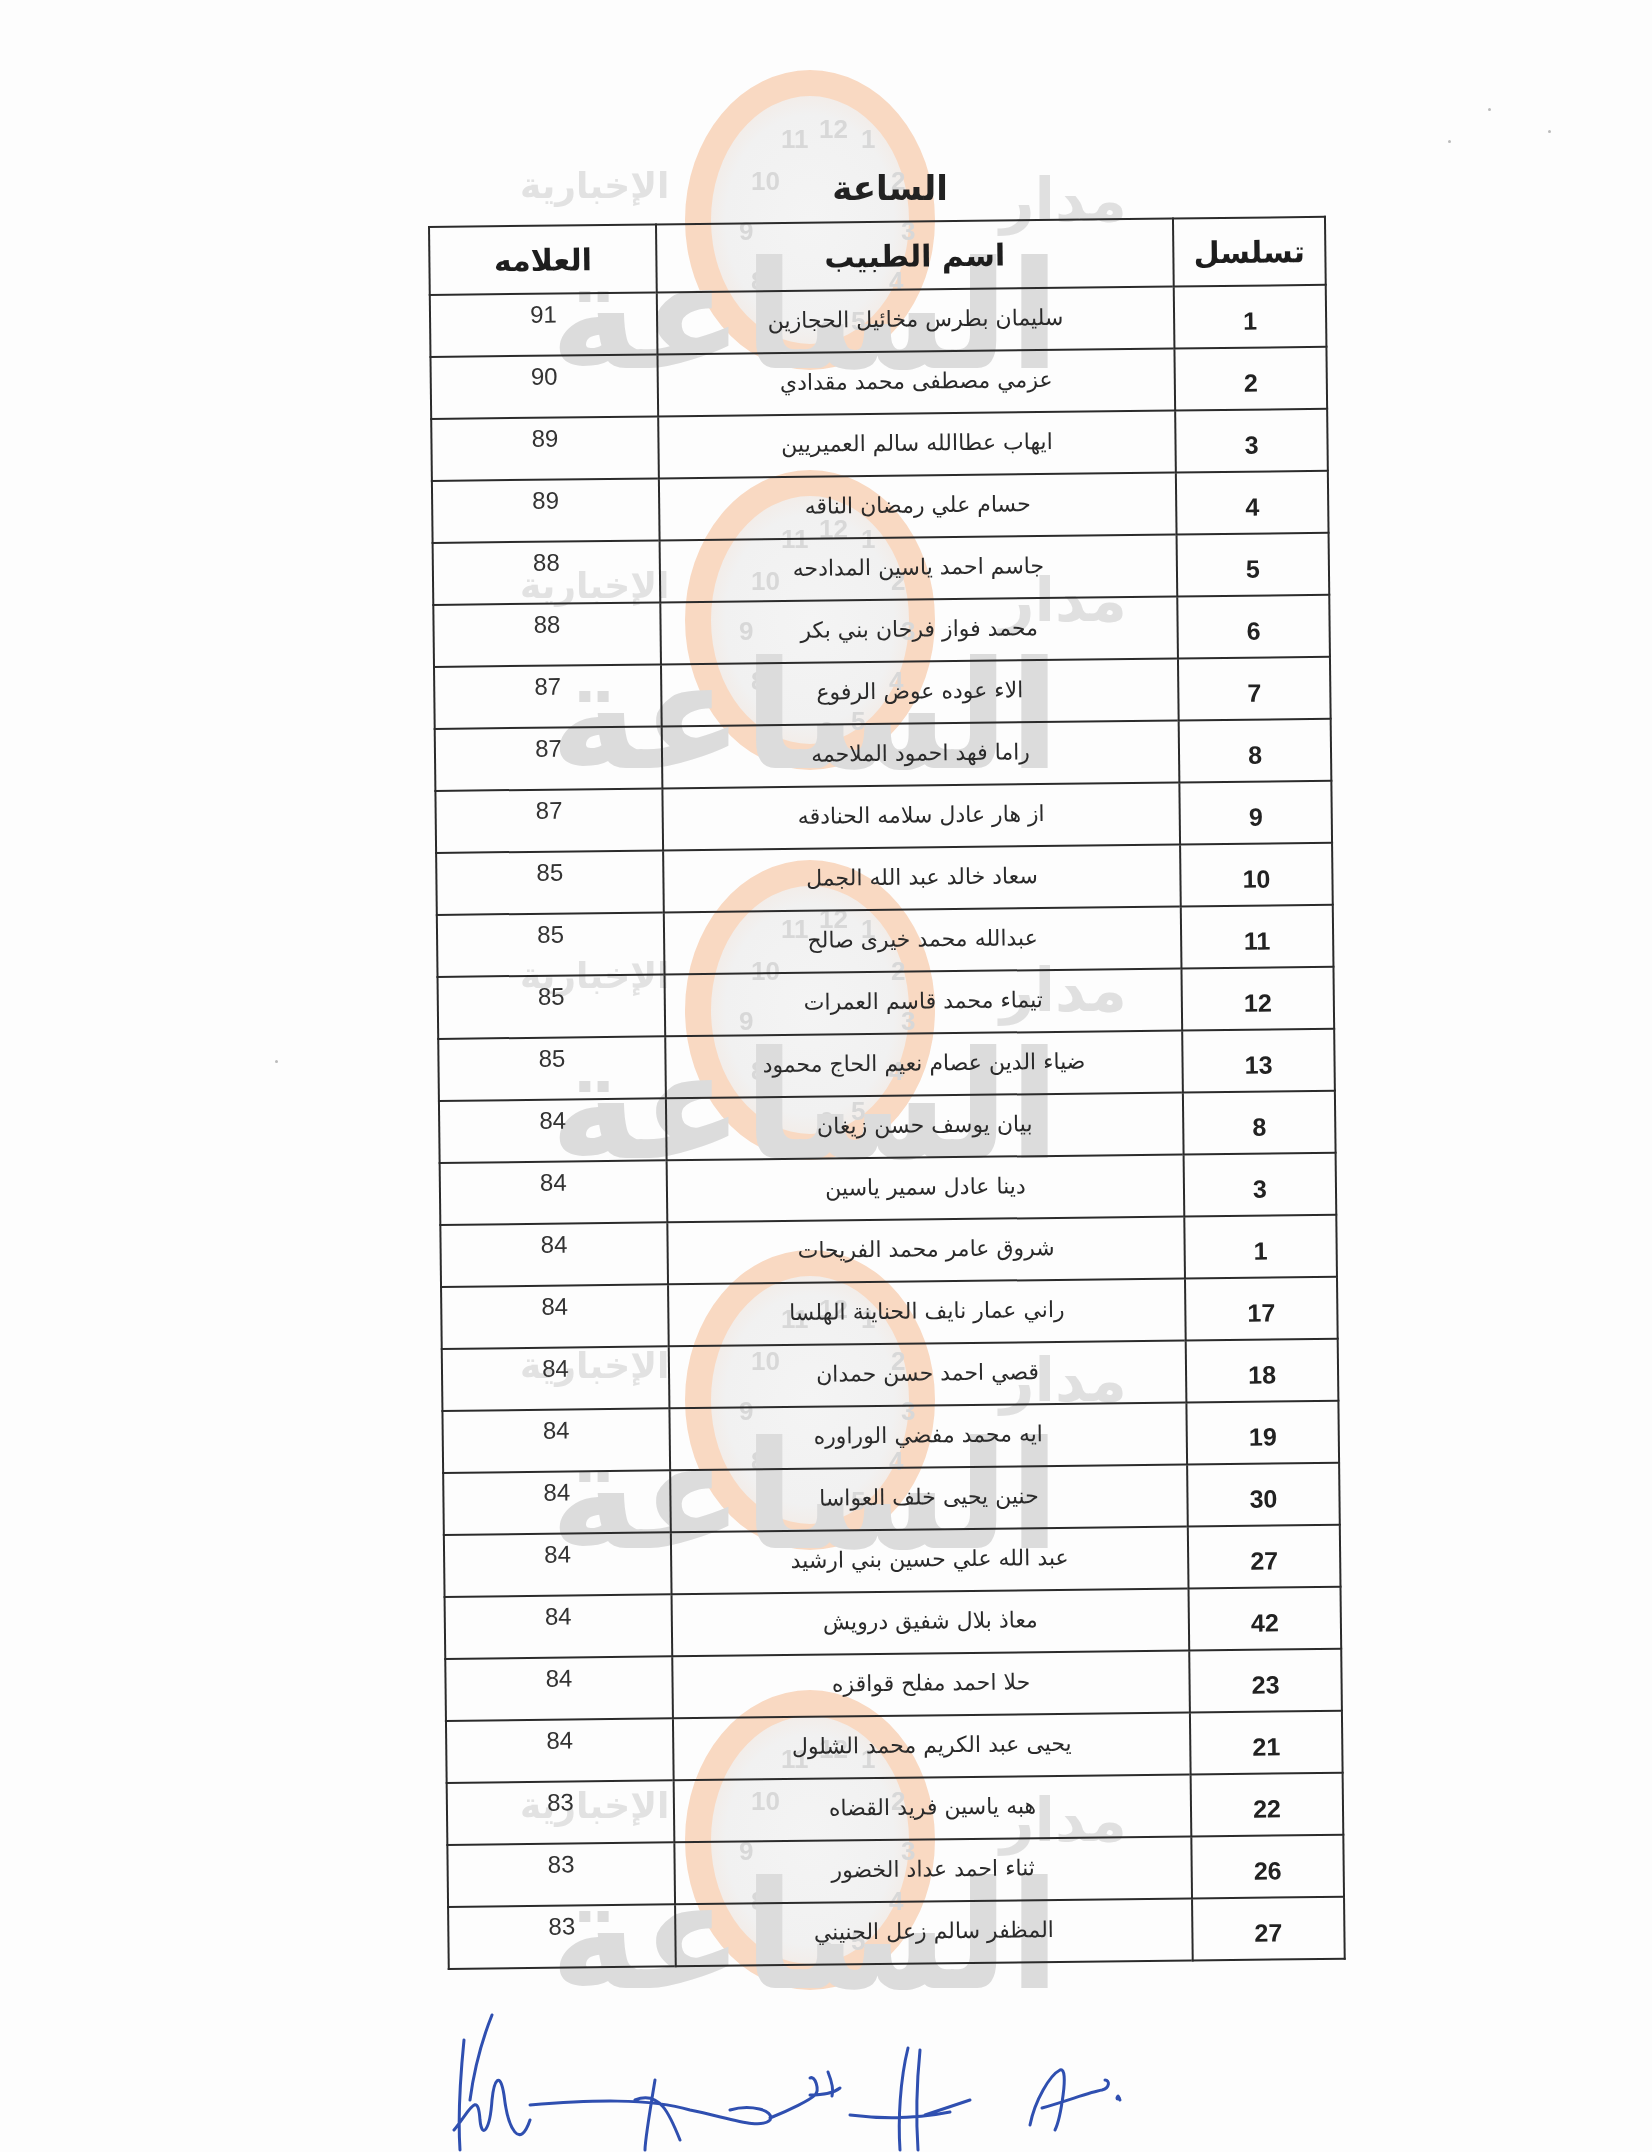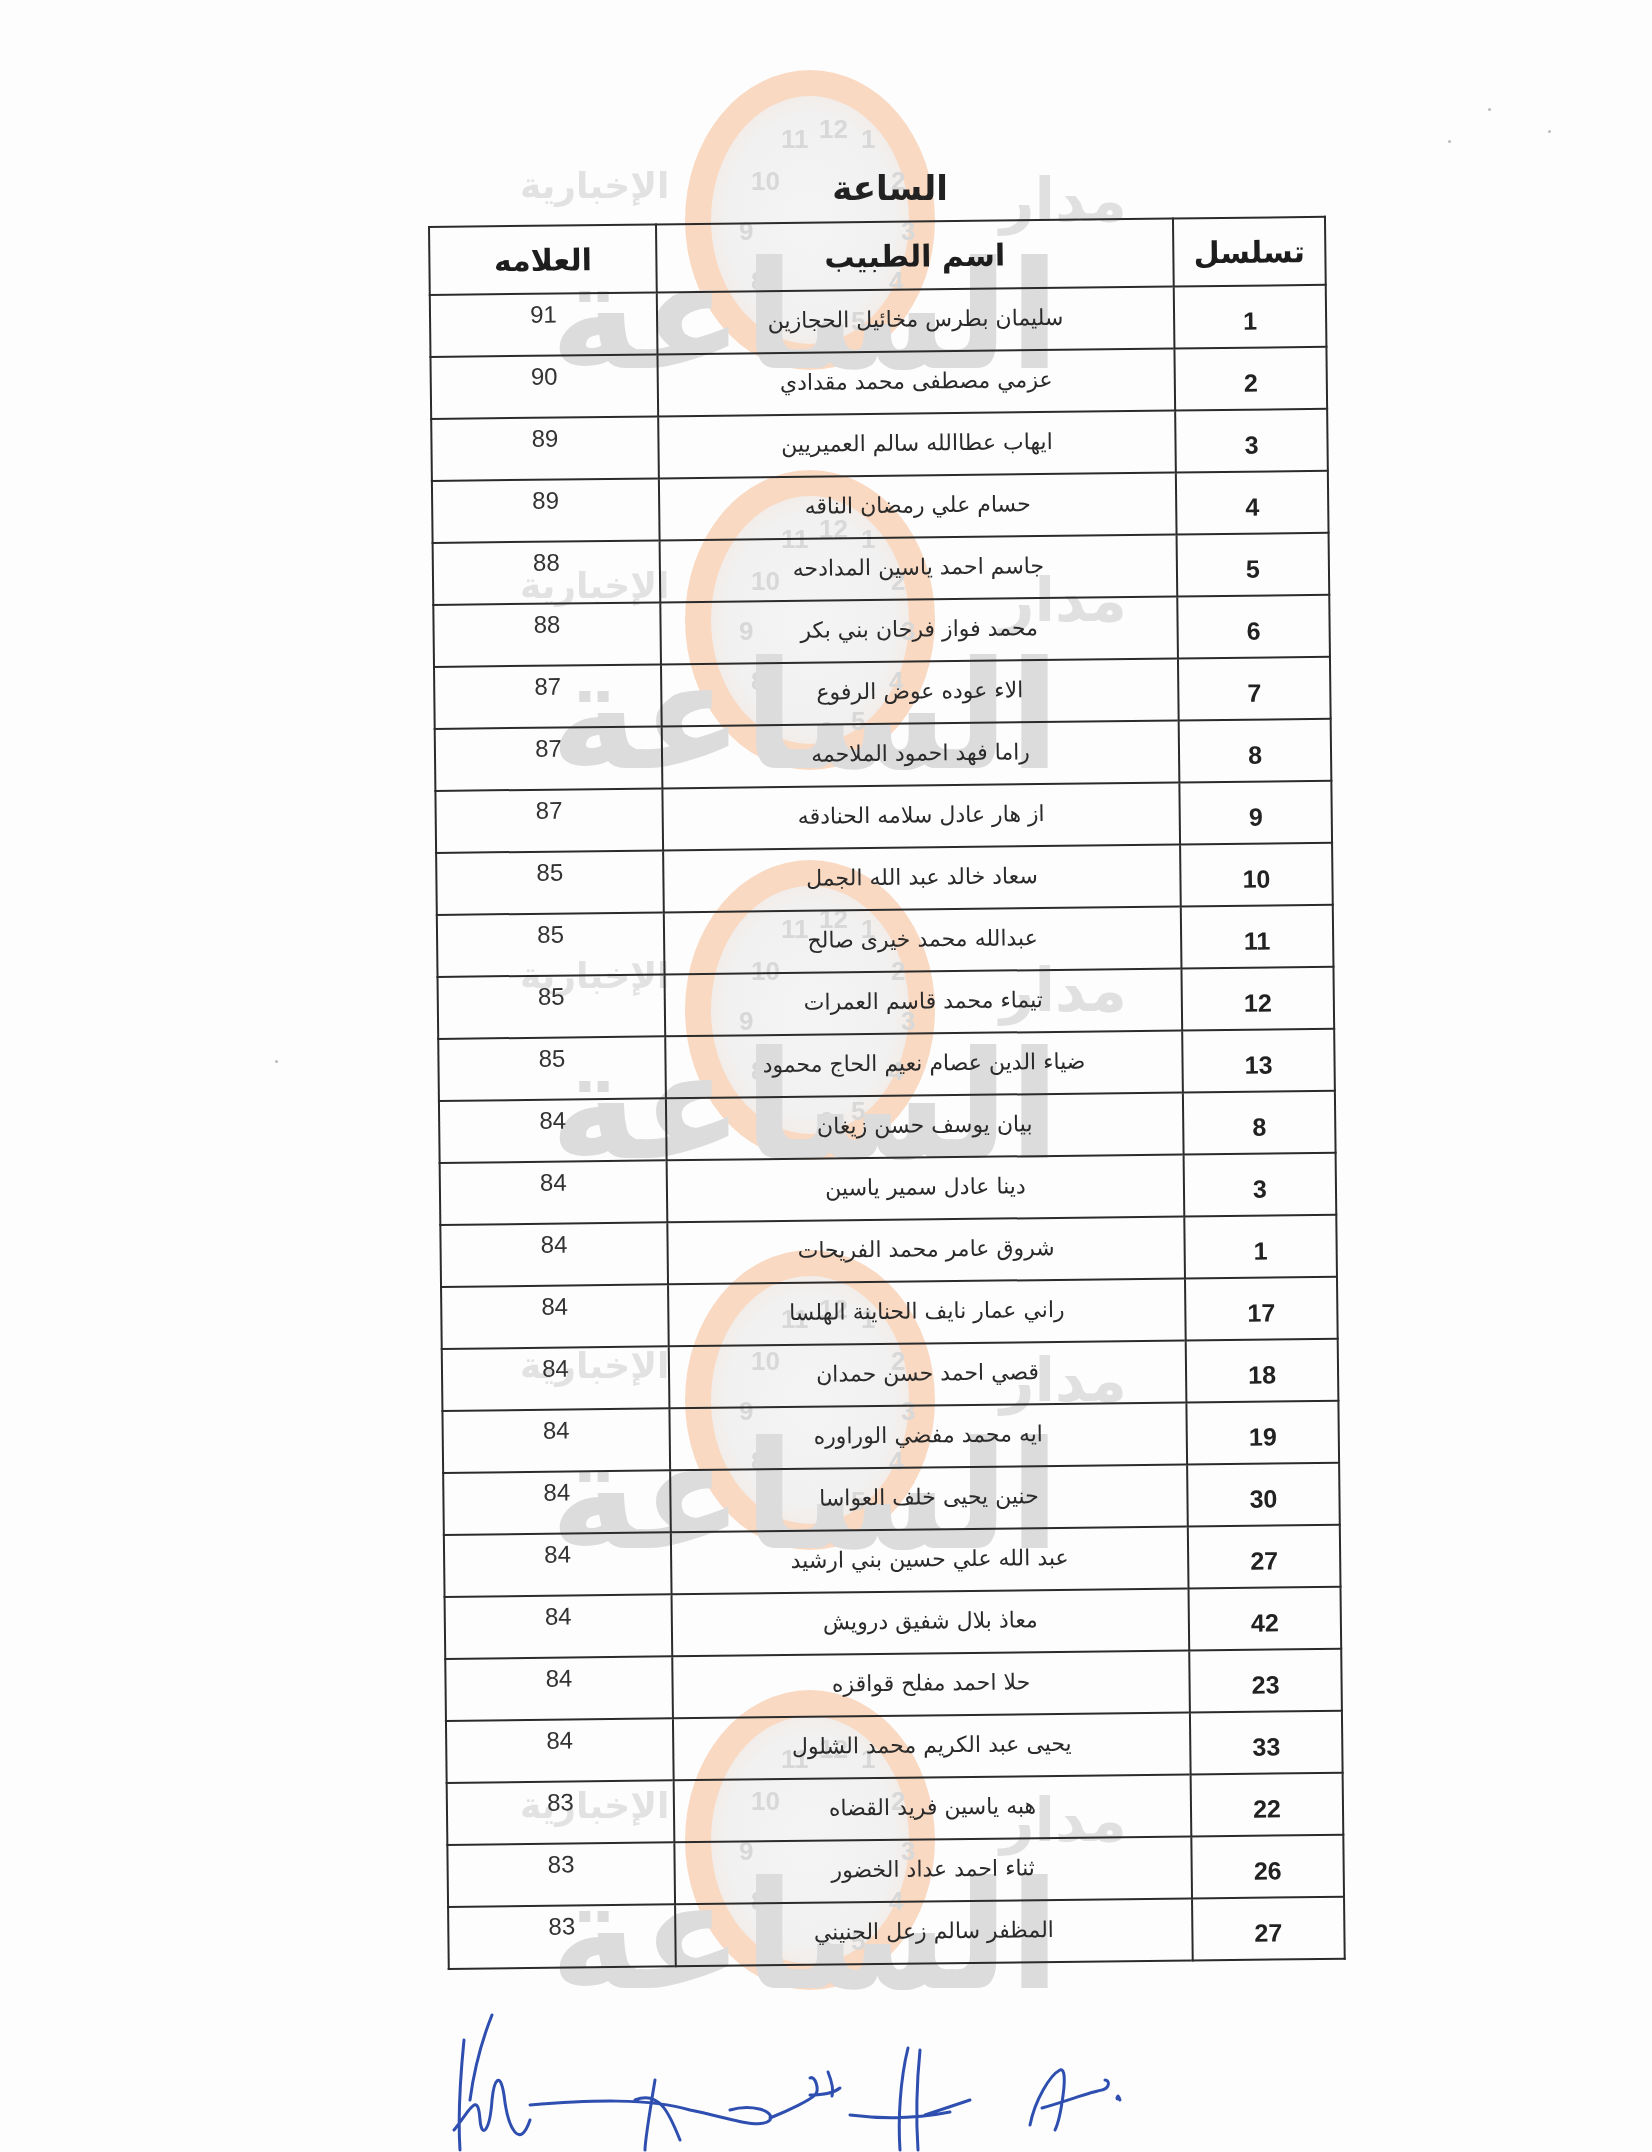--- a/index.html
+++ b/index.html
@@ -266,21 +266,21 @@
           <td class="serial"><span class="cell-text">42</span></td>
           <td class="name"><span class="cell-text">معاذ بلال شفيق درويش</span></td>
           <td class="score"><span class="cell-text">84</span></td>
         </tr>
         <tr>
           <td class="serial"><span class="cell-text">23</span></td>
           <td class="name"><span class="cell-text">حلا احمد مفلح قواقزه</span></td>
           <td class="score"><span class="cell-text">84</span></td>
         </tr>
         <tr>
-          <td class="serial"><span class="cell-text">33</span></td>
+          <td class="serial"><span class="cell-text">21</span></td>
           <td class="name"><span class="cell-text">يحيى عبد الكريم محمد الشلول</span></td>
           <td class="score"><span class="cell-text">84</span></td>
         </tr>
         <tr>
           <td class="serial"><span class="cell-text">22</span></td>
           <td class="name"><span class="cell-text">هبه ياسين فريد القضاه</span></td>
           <td class="score"><span class="cell-text">83</span></td>
         </tr>
         <tr>
           <td class="serial"><span class="cell-text">26</span></td>

